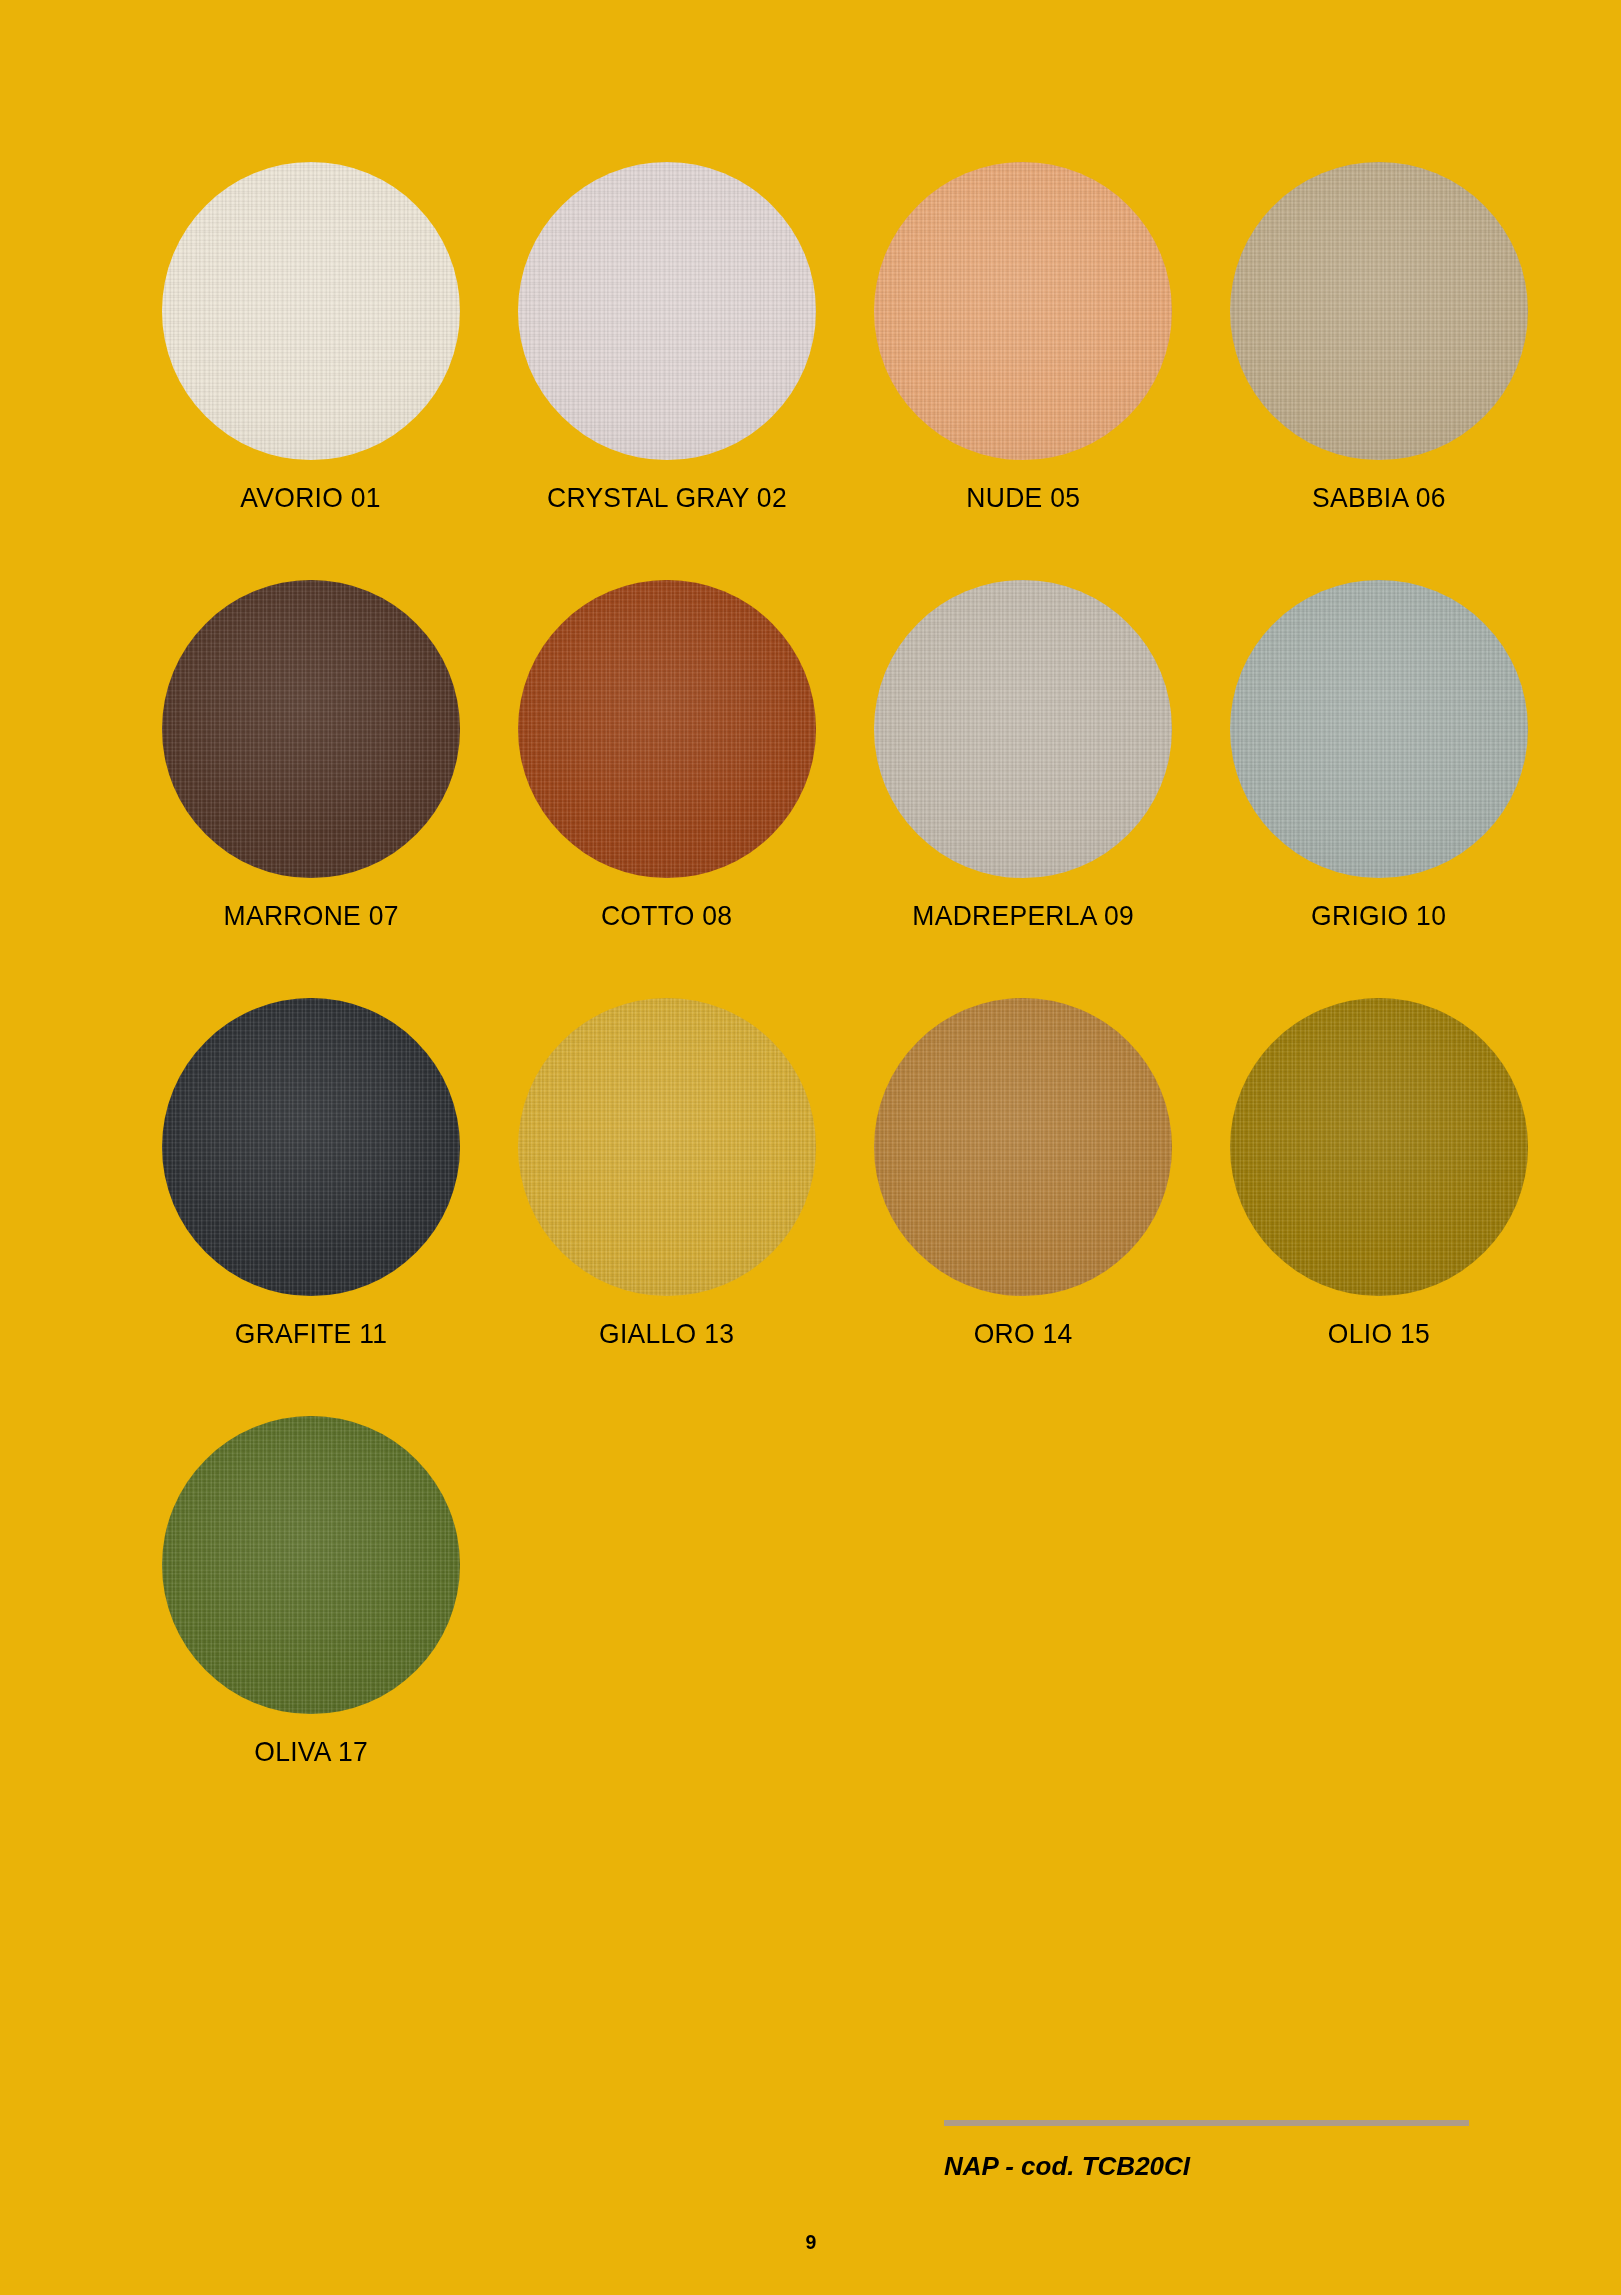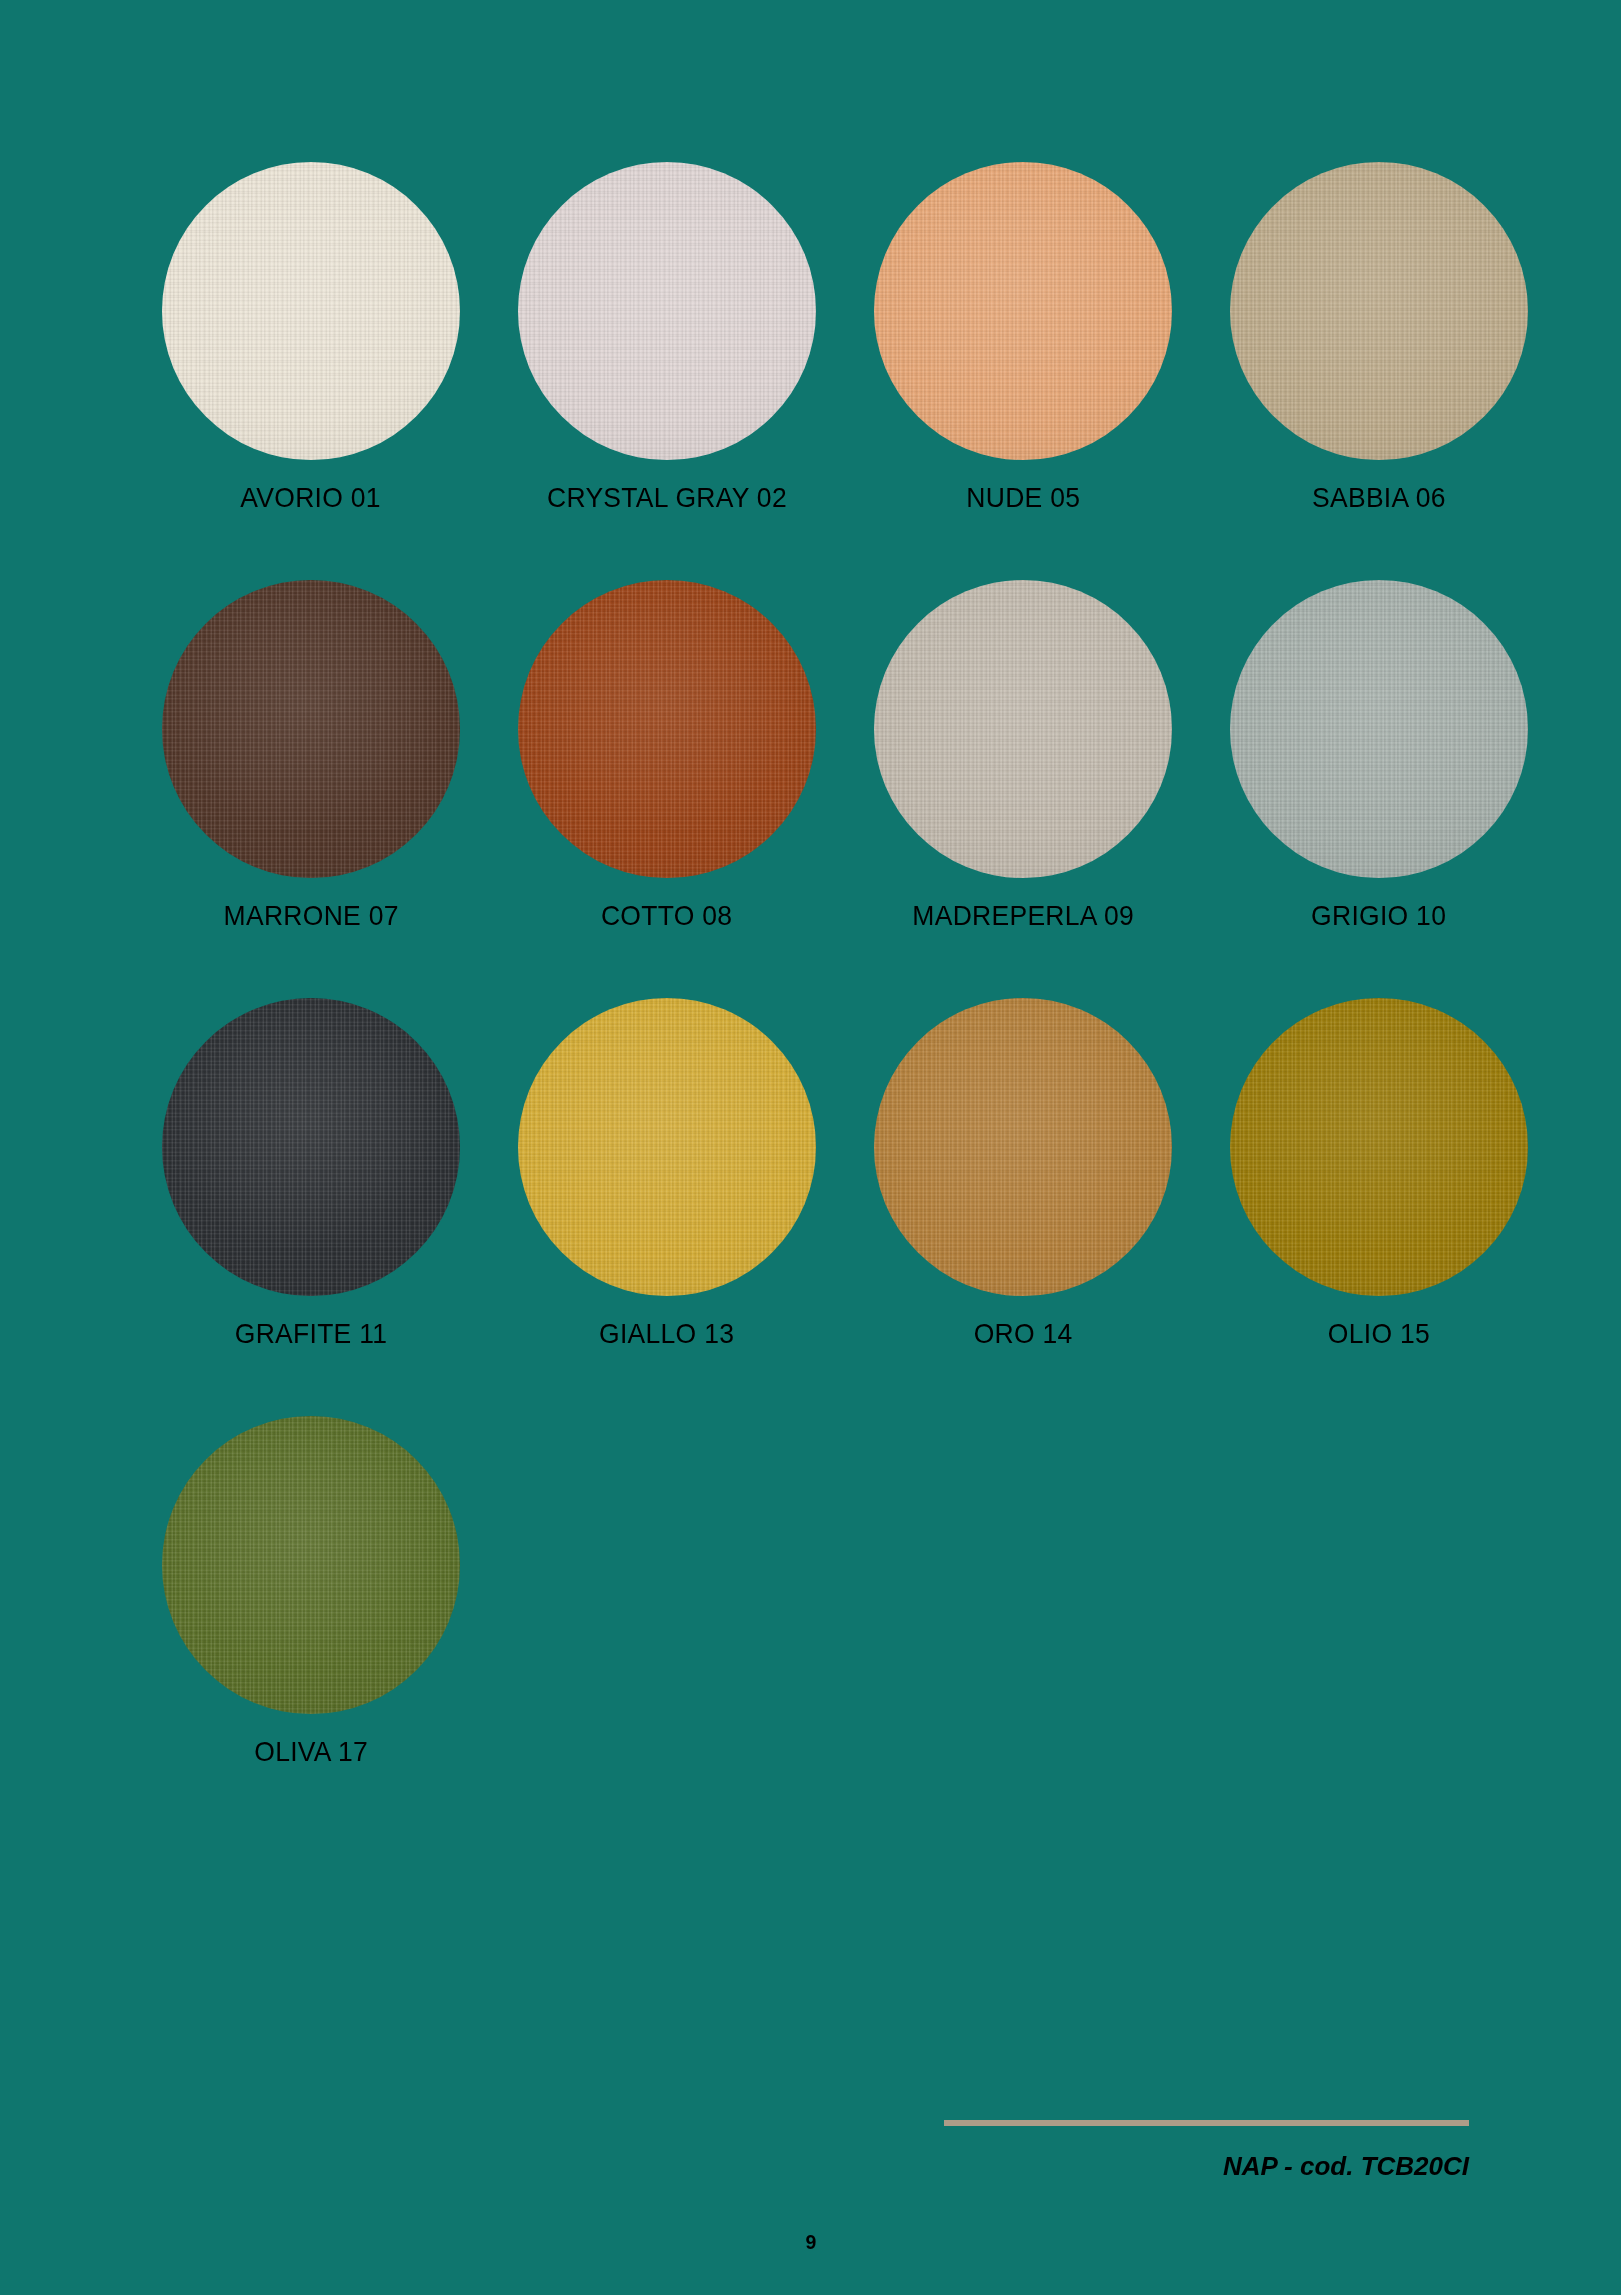--- a/index.html
+++ b/index.html
@@ -11,21 +11,21 @@
     width: 1622px;
     height: 2295px;
     position: relative;
     font-family: "Liberation Sans", sans-serif;
     -webkit-font-smoothing: antialiased;
   }
 
   .page {
     position: absolute;
     inset: 0;
-    background: #0f766e;
+    background: #eab308;
   }
 
   
   .swatch-grid {
     position: absolute;
     left: 162px;
     top: 162px;
     width: 1294px;
     display: grid;
     grid-template-columns: repeat(4, 1fr);
@@ -112,21 +112,20 @@
     top: 2120px;
     width: 525px;
   }
   .footer-rule {
     width: 100%;
     height: 5.8px;
     background: #ae9c88;
   }
   .footer-code {
     margin-top: 25px;
-    text-align: right;
     font-size: 26px;
     font-weight: bold;
     font-style: italic;
     color: #000000;
     white-space: nowrap;
   }
 
   .page-number {
     position: absolute;
     left: 0;

